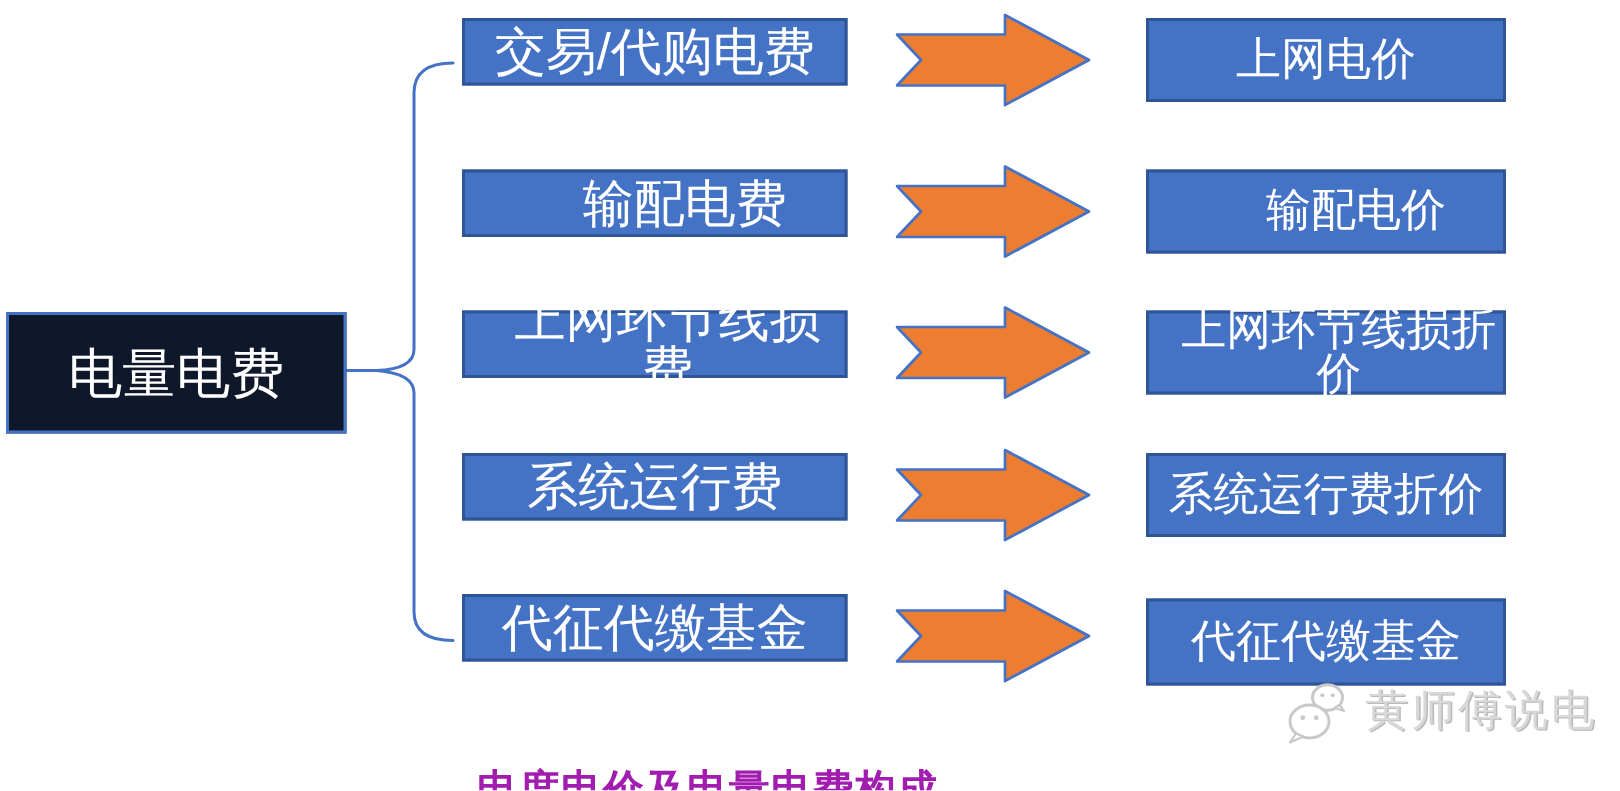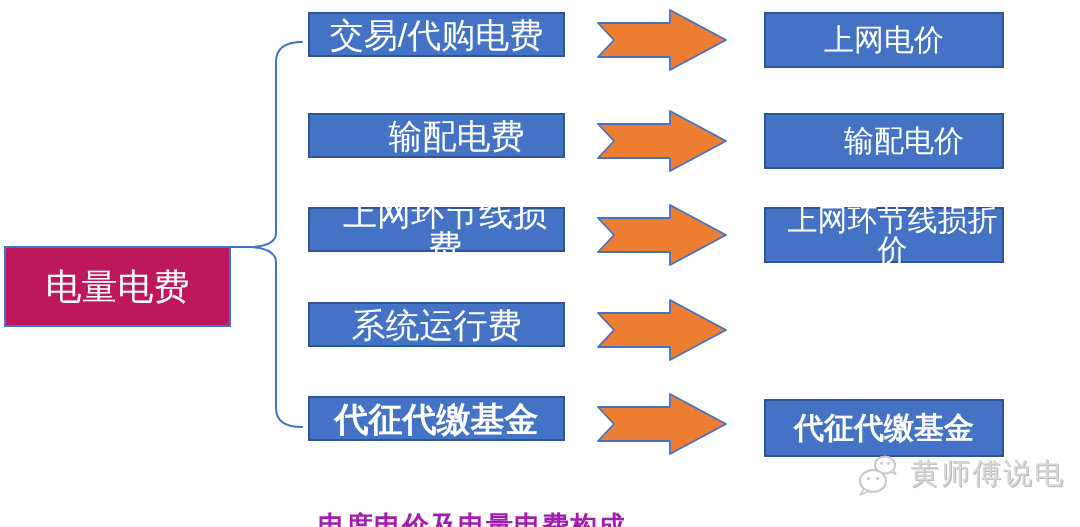--- a/index.html
+++ b/index.html
@@ -13,39 +13,38 @@
   .node{
     position:absolute;
     display:flex;align-items:center;justify-content:center;
     box-sizing:border-box;
     color:#ffffff;
     text-align:center;
     line-height:1;
   }
   .root-node{
     left:4px;top:208px;width:227px;height:81px;
-    background:#be185d;border:2px solid #4472C4;
+    background:#0f172a;border:2px solid #4472C4;
     font-size:36px;
-    margin-top:38px;
   }
   .fee-node{
     left:308px;width:257px;height:45px;
     background:#4472C4;border:2px solid #2F5597;
     font-size:34px;
   }
   .price-node{
     left:764px;width:240px;height:56px;
     background:#4472C4;border:2px solid #2F5597;
     font-size:30px;
   }
   .row-top-1{top:12px;}
   .row-top-2{top:113px;padding-left:40px;}
   .row-top-3{top:207px;padding-left:17px;}
   .row-top-4{top:302px;}
-  .row-top-5{top:396px;font-weight:bold;}
+  .row-top-5{top:396px;}
   .price-node.row-top-5{top:399px;height:58px;}
 
   .arrow{
     position:absolute;left:597px;width:131px;height:64px;
   }
   .arrow-top-1{top:8px;}
   .arrow-top-2{top:109px;}
   .arrow-top-3{top:203px;}
   .arrow-top-4{top:298px;}
   .arrow-top-5{top:392px;}
@@ -116,20 +115,23 @@
   <div class="node fee-node row-top-4">
     <span>系统运行费</span>
   </div>
 
   <div class="node price-node row-top-3">
     <span>上网环节线损折价</span>
   </div>
   <svg class="arrow arrow-top-4" viewBox="0 0 131 64" xmlns="http://www.w3.org/2000/svg">
     <polygon points="1,15 73,15 73,2 129,32 73,62 73,49 1,49 17,32" fill="#ED7D31" stroke="#4472C4" stroke-width="1.8" stroke-linejoin="round"></polygon>
   </svg>
+  <div class="node price-node row-top-4">
+    <span>系统运行费折价</span>
+  </div>
 
   <div class="node fee-node row-top-5">
     <span>代征代缴基金</span>
   </div>
   <svg class="arrow arrow-top-5" viewBox="0 0 131 64" xmlns="http://www.w3.org/2000/svg">
     <polygon points="1,15 73,15 73,2 129,32 73,62 73,49 1,49 17,32" fill="#ED7D31" stroke="#4472C4" stroke-width="1.8" stroke-linejoin="round"></polygon>
   </svg>
   <div class="node price-node row-top-5">
     <span>代征代缴基金</span>
   </div>

